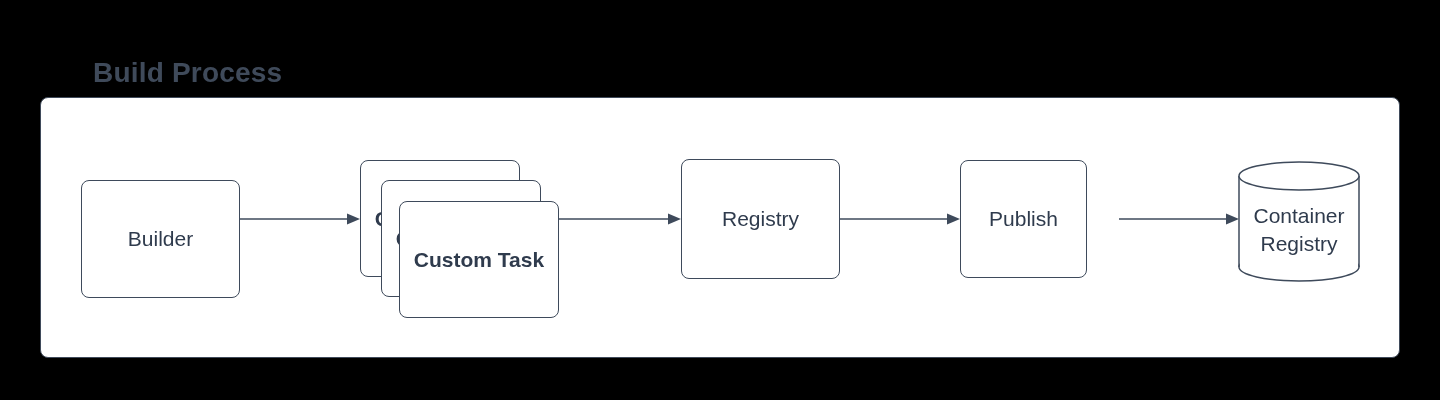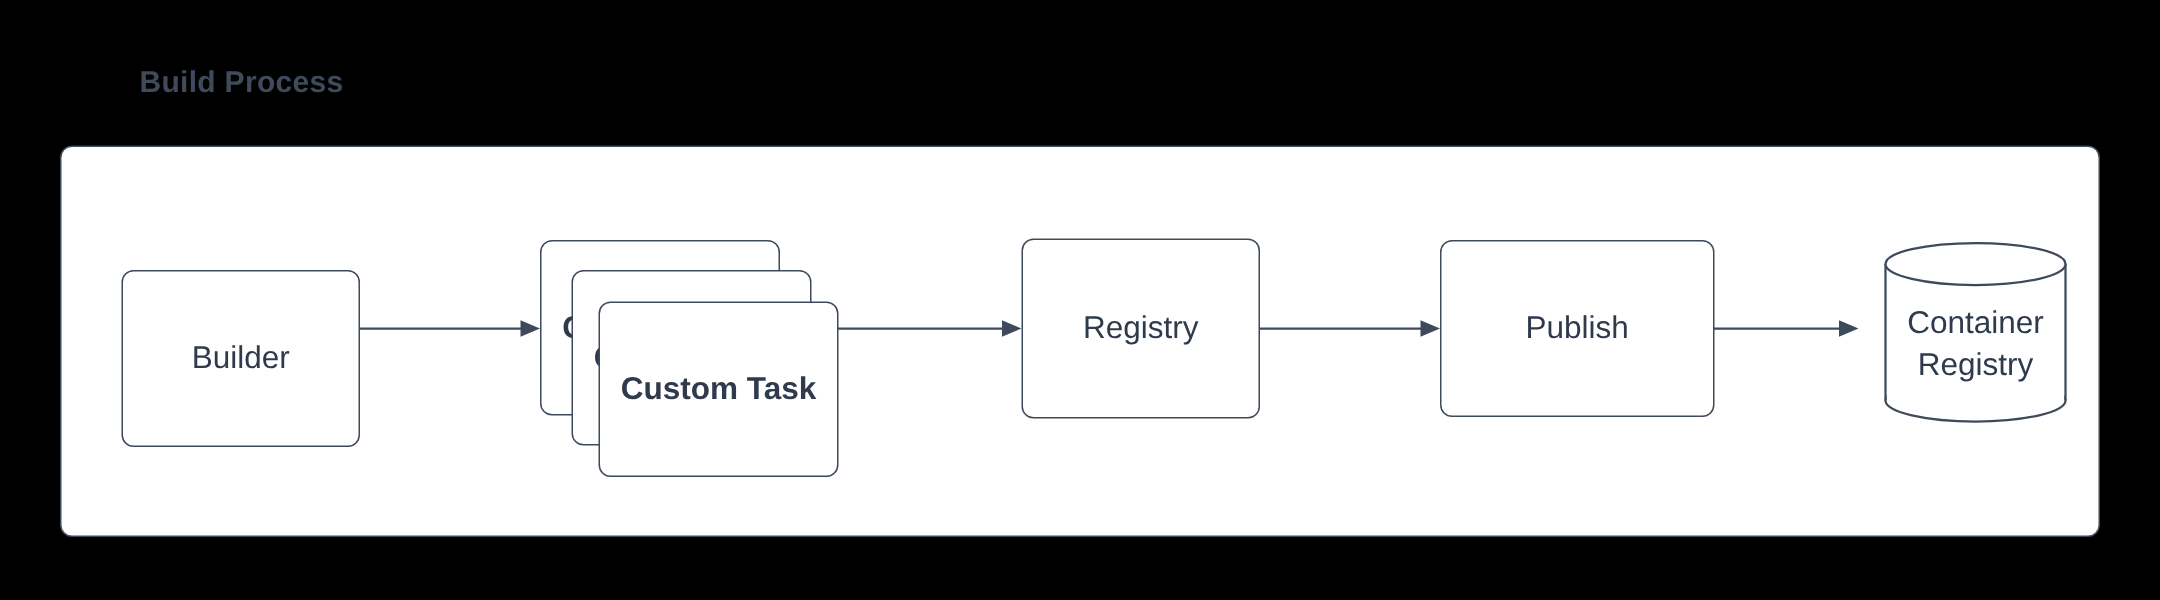--- a/index.html
+++ b/index.html
@@ -14,22 +14,22 @@
   html, body { width: 1440px; height: 400px; }
   body {
     background: var(--page-bg);
     font-family: "Liberation Sans", sans-serif;
     overflow: hidden;
   }
   .page { position: relative; width: 1440px; height: 400px; }
 
   .diagram-title {
     position: absolute;
-    left: 93px; top: 44px;
-    font-size: 20px;
+    left: 93px; top: 57px;
+    font-size: 28px;
     font-weight: 700;
     color: var(--title-color);
     letter-spacing: 0.2px;
   }
 
   .panel {
     position: absolute;
     left: 40px; top: 97px;
     width: 1360px; height: 261px;
     background: var(--panel-bg);
@@ -57,30 +57,29 @@
     text-align: center;
     font-size: 21px;
     color: var(--text);
     z-index: 2;
   }
   .node-builder     { left: 81px;  top: 160px; width: 159px; height: 118px; margin-top: 20px; }
   .stack-back       { left: 360px; top: 160px; width: 160px; height: 117px; z-index: 2; }
   .stack-middle     { left: 381px; top: 180px; width: 160px; height: 117px; z-index: 3; }
   .stack-front      { left: 399px; top: 201px; width: 160px; height: 117px; z-index: 4; }
   .node-package     { left: 681px; top: 159px; width: 159px; height: 120px; }
-  .node-publish     { left: 960px; top: 160px; width: 183px; height: 118px; }
+  .node-publish     { left: 960px; top: 160px; width: 127px; height: 118px; }
 
   .stack-back span, .stack-middle span, .stack-front span { white-space: nowrap; font-weight: bold; }
 
   .cylinder {
     position: absolute;
     left: 1238px; top: 161px;
     width: 122px; height: 121px;
     z-index: 2;
-    margin-left: 18px;
   }
   .cylinder svg { position: absolute; left: 0; top: 0; width: 122px; height: 121px; }
   .cyl-shape { stroke: var(--stroke); stroke-width: 1.5; fill: var(--panel-bg); }
   .cyl-fill  { fill: var(--panel-bg); stroke: none; }
   .cyl-line  { stroke: var(--stroke); stroke-width: 1.5; }
   .cylinder-label {
     position: absolute;
     left: 0; top: 41px;
     width: 100%;
     text-align: center;

